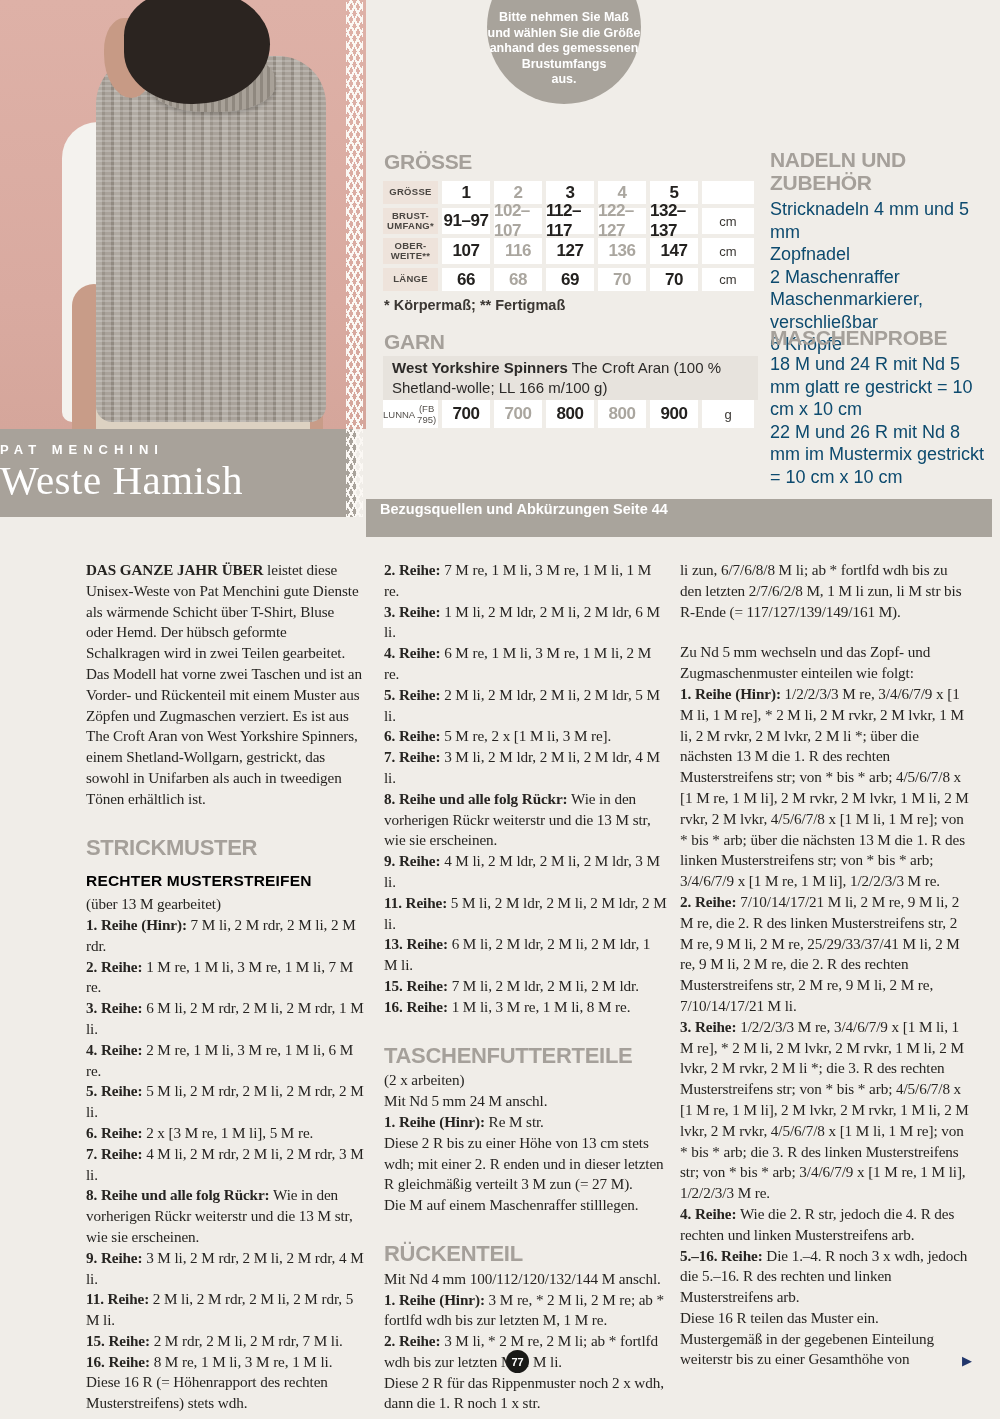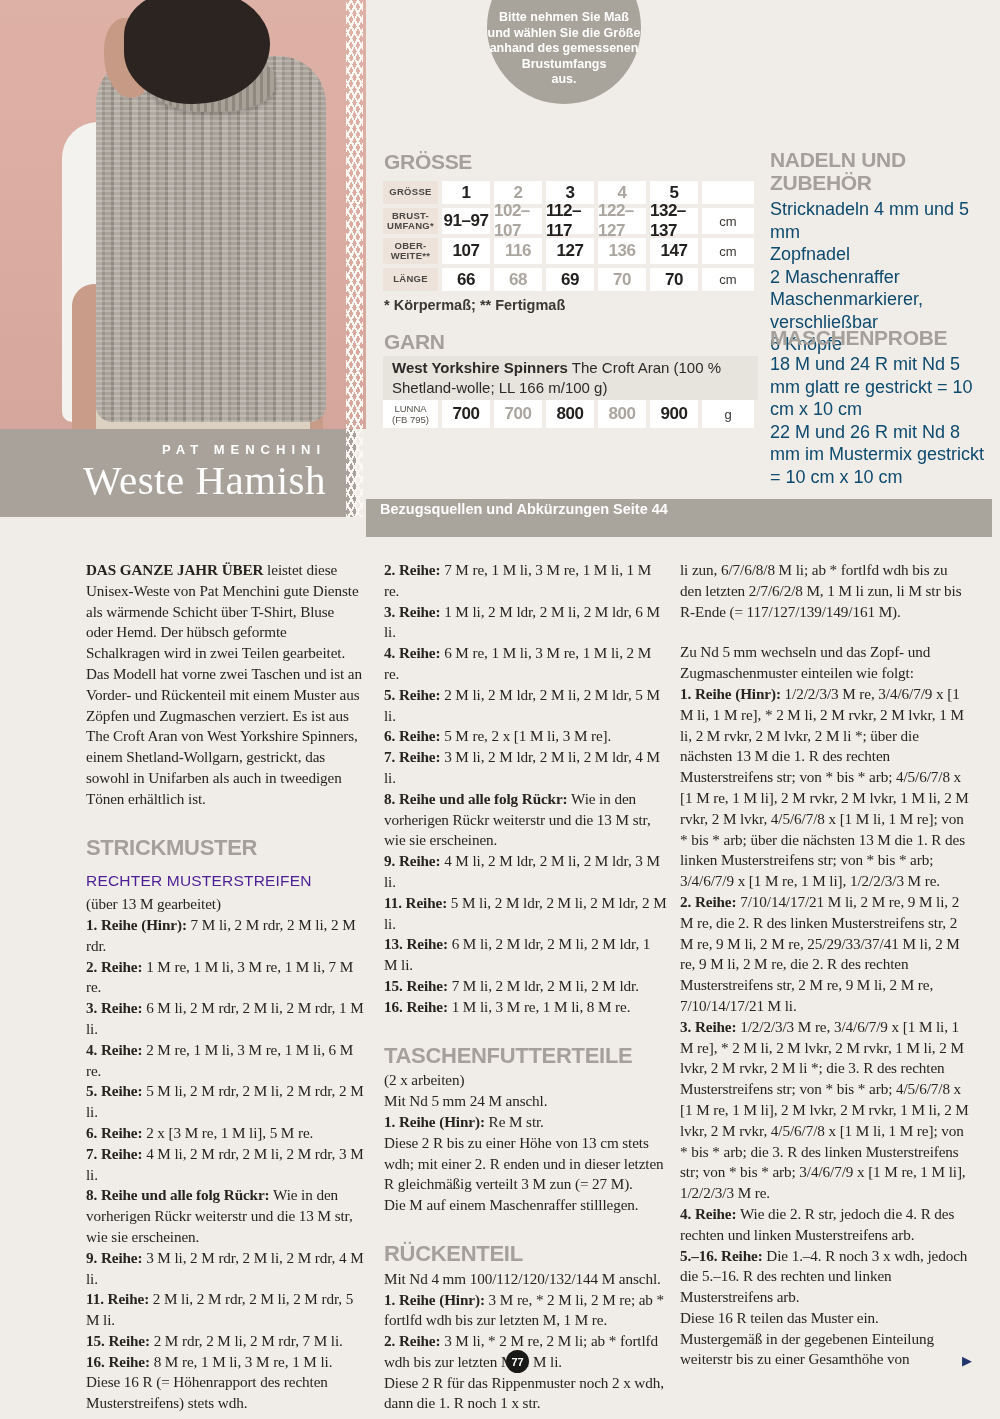--- a/index.html
+++ b/index.html
@@ -30,21 +30,21 @@
         border-radius:40% 30% 45% 55%}
   .hair{position:absolute;left:124px;top:-10px;width:146px;height:114px;background:#2b2420;
         border-radius:42% 50% 55% 48%}
   .stitch{position:absolute;left:346px;top:0;width:17px;height:517px;z-index:5;
         background-image:
           repeating-linear-gradient(62deg,#fbf8f4 0 2px,rgba(0,0,0,0) 2px 6px),
           repeating-linear-gradient(-62deg,#fbf8f4 0 2px,rgba(0,0,0,0) 2px 6px)}
 
   
   .title-band{position:absolute;left:0;top:429px;width:356px;height:88px;background:#a8a29a;
-        color:#fff;text-align:right;padding:13px 30px 0 0}
+        color:#fff;text-align:left;padding:13px 30px 0 0}
   .kicker{font-size:13px;font-weight:bold;letter-spacing:6px}
   .title{font-family:"Liberation Serif",serif;font-size:41px;line-height:46px;letter-spacing:.5px}
 
   
   .badge{position:absolute;left:487px;top:-50px;width:154px;height:154px;border-radius:50%;
         background:#a8a39b;color:#fff;text-align:center}
   .badge-text{position:absolute;left:-8px;right:-8px;top:60px;font-size:12.5px;font-weight:bold;
         line-height:15.5px}
 
   
@@ -53,21 +53,21 @@
   #garn-h{position:absolute;left:384px;top:330px}
 
   
   .sizes-grid{position:absolute;left:383px;top:181px;display:grid;
         grid-template-columns:55px repeat(5,48px) 52px;grid-template-rows:23px 26px 26px 23px;gap:4px}
   .yarn-row{position:absolute;left:383px;top:400px;display:grid;
         grid-template-columns:55px repeat(5,48px) 52px;grid-template-rows:28px;gap:4px}
   .cell{display:flex;align-items:center;justify-content:center;background:#fff}
   .lab{background:#eee3db;flex-direction:column;font-size:9.5px;line-height:10.5px;
         letter-spacing:.3px;color:#4a4642;font-weight:bold;text-transform:uppercase;text-align:center}
-  .ylab{background:#fff;flex-direction:column;font-size:9.5px;line-height:11px;color:#55514c;
+  .ylab{background:#fff;flex-direction:row;font-size:9.5px;line-height:11px;color:#55514c;
         font-weight:normal;text-align:center}
   .val{font-weight:bold;font-size:17px;letter-spacing:-.5px;color:#23211f}
   .val.muted{color:#aaa69f}
   .unit{font-size:13px;color:#3a3733}
   .footnote{position:absolute;left:384px;top:297px;font-size:14.5px;font-weight:bold;color:#3b3733}
   .yarn-head{position:absolute;left:383px;top:356px;width:375px;background:#e7e3dd;
         font-size:15px;line-height:19.5px;padding:2px 9px 3px;color:#2c2a28}
 
   
   .side{position:absolute;left:770px;width:222px}
@@ -81,21 +81,21 @@
         color:#fff;font-weight:bold;font-size:14.5px;padding:2px 0 0 14px}
 
   
   .col{position:absolute;top:560px;font-family:"Liberation Serif",serif;font-size:15.2px;
         line-height:20.8px;color:#262421;letter-spacing:-.1px;text-align:left}
   #col1{left:86px;width:278px}
   #col2{left:384px;width:283px}
   #col3{left:680px;width:292px}
   .ch1{font-family:"Liberation Sans",sans-serif;color:#a5a09a;font-weight:bold;font-size:22px;
         letter-spacing:-.3px;margin:28px 0 4px}
-  .ch2{font-family:"Liberation Sans",sans-serif;color:#4c1d95;font-weight:normal;font-size:15.5px;
+  .ch2{font-family:"Liberation Sans",sans-serif;color:#000000;font-weight:bold;font-size:15.5px;
         letter-spacing:.2px;margin:13px 0 2px}
   .cp strong{font-weight:bold}
   .vgap{height:20px}
   .cont-arrow{float:right;color:#21366b;font-size:13px;line-height:20px;margin-top:2px}
 
   
   .pageno{position:absolute;left:506px;top:1350px;width:23px;height:23px;border-radius:50%;
         background:#191917;color:#fff;font-size:11px;font-weight:bold;
         display:flex;align-items:center;justify-content:center}
 </style>

